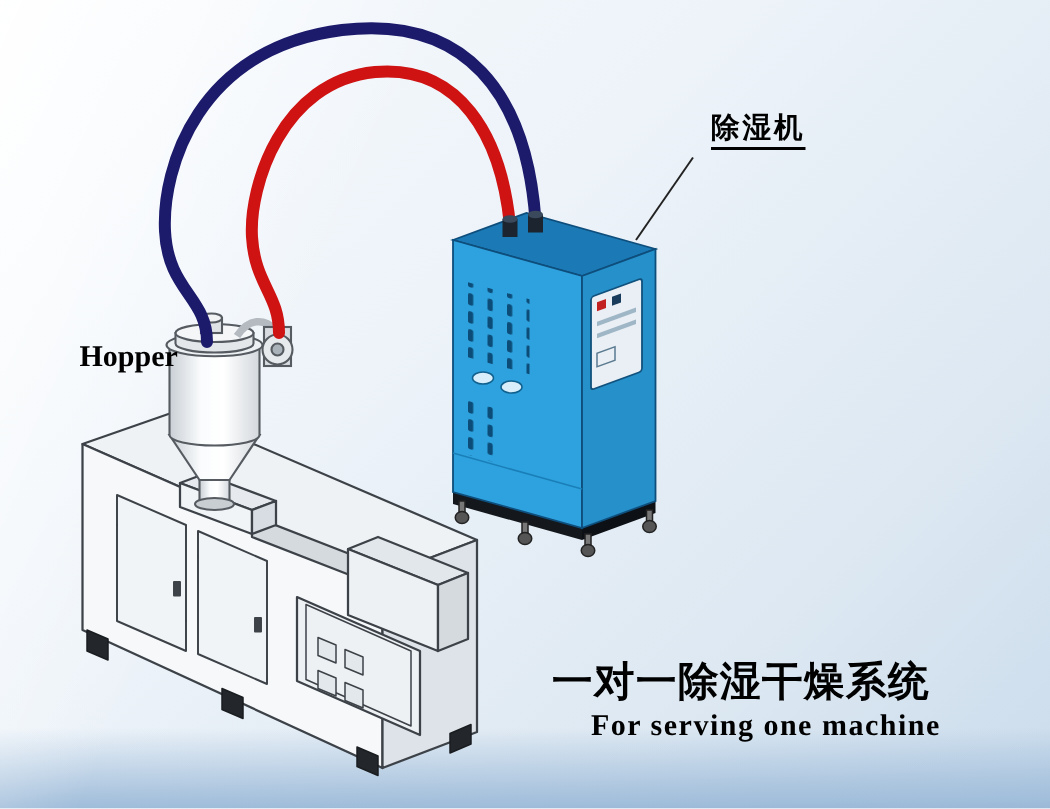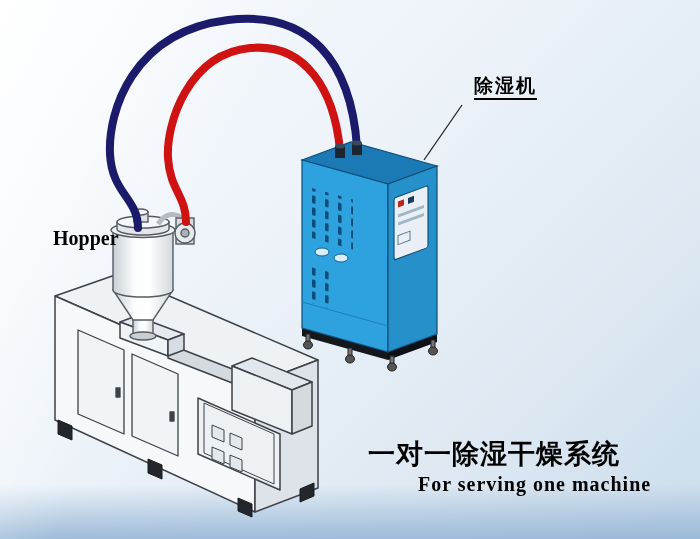--- a/index.html
+++ b/index.html
@@ -16,21 +16,21 @@
   .stage svg{position:absolute;left:0;top:0;}
   .lbl{position:absolute;color:#000;line-height:1.05;white-space:nowrap;}
   .cn{font-weight:bold;letter-spacing:2px;}
   .underline{border-bottom:2px solid #000;padding-bottom:2px;display:inline-block;}
   .en{font-weight:bold;}
   .hopper-cn{left:52px;top:160px;font-size:23px;}
   .hopper-en{left:53px;top:191px;font-size:20px;margin-top:37px;}
   .dehum-cn{left:474px;top:76px;font-size:19px;}
   .dehum-en{left:446px;top:107px;font-size:20px;}
   .title-cn{left:368px;top:440px;font-size:27px;font-weight:bold;letter-spacing:1px;}
-  .title-en{left:394px;top:474px;font-size:20px;font-weight:bold;letter-spacing:1px;margin-left:24px;}
+  .title-en{left:394px;top:474px;font-size:20px;font-weight:bold;letter-spacing:1px;}
 </style>
 </head>
 <body>
 
 <div class="stage">
 
 <svg width="700" height="539" viewBox="0 0 700 539">
   <defs>
     <pattern id="ventP" patternUnits="userSpaceOnUse" width="13" height="12">
       <rect x="0" y="0" width="3.5" height="8" rx="1.2" fill="#0c4c78"></rect>

